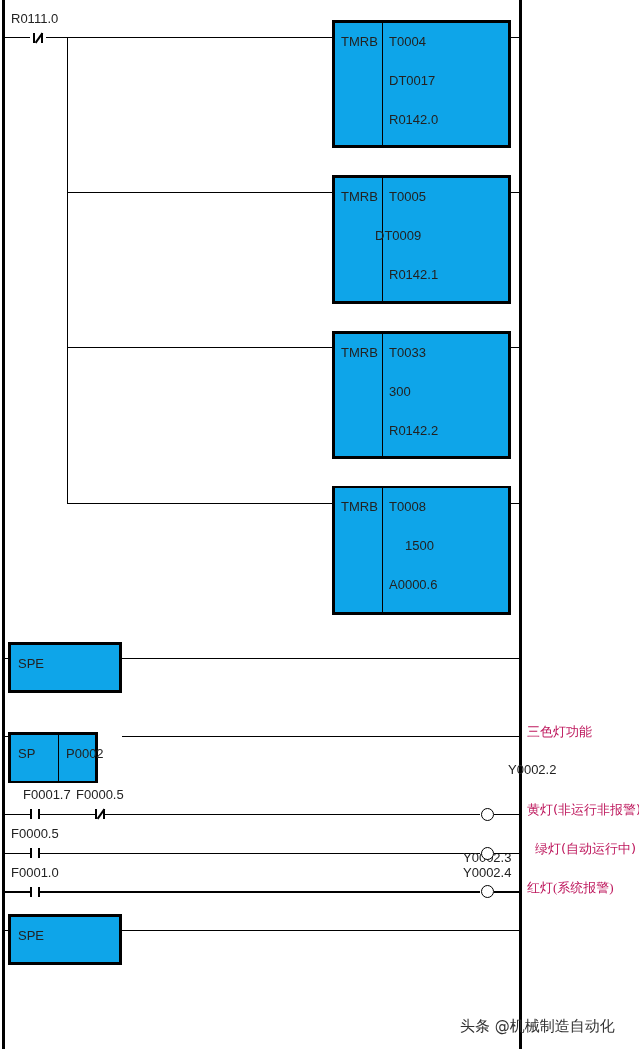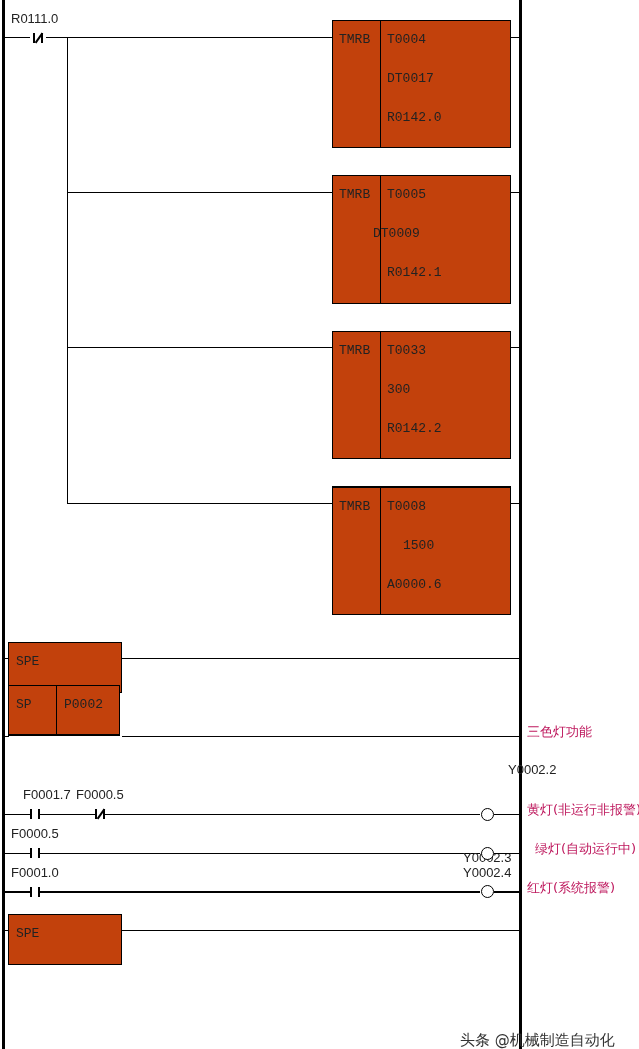--- a/index.html
+++ b/index.html
@@ -3,21 +3,21 @@
 <meta charset="utf-8">
 <style>
   html,body{margin:0;padding:0;background:#ffffff;}
   body{width:639px;height:1049px;position:relative;overflow:hidden;font-family:"Liberation Sans","DejaVu Sans",sans-serif;color:#222;}
   .abs{position:absolute;}
   .rail-l{left:2px;top:0;width:3px;height:1049px;background:#000;}
   .rail-r{left:519px;top:0;width:3px;height:1049px;background:#000;}
   .hl{position:absolute;height:1px;background:#000;}
   .hl.thick{height:2px;}
   .vl{position:absolute;width:1px;background:#000;}
-  .box{position:absolute;border:1px solid #000000;background:#c2410c;box-sizing:border-box;font-family:Liberation Mono, monospace;}
+  .box{position:absolute;border:3px solid #000000;background:#0ea5e9;box-sizing:border-box;}
   .box.top2{border-top-width:2px;}
   .box.bot2{border-bottom-width:2px;}
   .divider{position:absolute;top:0;bottom:0;width:1px;background:#000;}
   .txt{position:absolute;font-size:13px;line-height:15px;white-space:nowrap;color:#222;}
   .cn{position:absolute;font-size:13px;line-height:15px;white-space:nowrap;color:#be185d;font-family:"DejaVu Sans",sans-serif;}
   .coil{position:absolute;width:13px;height:13px;border:1.5px solid #000;border-radius:50%;background:#fff;box-sizing:border-box;}
   .contact{position:absolute;width:18px;height:10px;}
   .contact .a,.contact .b{position:absolute;top:0;width:2px;height:10px;background:#000;}
   .contact .a{left:3px;} .contact .b{left:11px;}
   .contact .gap{position:absolute;left:5px;top:4px;width:6px;height:3px;background:#fff;}
@@ -81,21 +81,21 @@
   <div class="hl" style="left:511px;top:503px;width:9px;"></div>
 </div>
 
 <div class="hl" style="left:4px;top:658px;width:5px;"></div>
 <div class="box" style="left:8px;top:642px;width:114px;height:51px;">
   <span class="txt" style="left:7px;top:11px;">SPE</span>
 </div>
 <div class="hl" style="left:122px;top:658px;width:398px;"></div>
 
 <div class="hl" style="left:4px;top:736px;width:5px;"></div>
-<div class="box bot2" style="left:8px;top:685px;width:112px;height:51px;">
+<div class="box bot2" style="left:8px;top:732px;width:90px;height:51px;">
   <div class="divider" style="left:47px;"></div>
   <span class="txt" style="left:7px;top:11px;">SP</span>
   <span class="txt" style="left:55px;top:11px;">P0002</span>
 </div>
 <div class="hl" style="left:122px;top:736px;width:398px;"></div>
 <span class="cn" style="left:527px;top:724px;">三色灯功能</span>
 
 <span class="txt" style="left:11px;top:787px;margin-left:12px;">F0001.7</span>
 <span class="txt" style="left:76px;top:787px;">F0000.5</span>
 <div class="hl" style="left:4px;top:814px;width:476px;"></div>
@@ -130,21 +130,21 @@
 <span class="txt" style="left:11px;top:865px;">F0001.0</span>
 <div class="hl thick" style="left:4px;top:891px;width:476px;"></div>
 <div class="contact" style="left:27px;top:887px;">
     <span class="gap"></span>
     <span class="a"></span>
     <span class="b"></span>
   </div>
 <span class="txt" style="left:463px;top:865px;">Y0002.4</span>
 <div class="coil" style="left:481px;top:885px;"></div>
 <div class="hl thick" style="left:494px;top:891px;width:26px;"></div>
-<span class="cn" style="left:527px;top:880px;">红灯(系统报警)</span>
+<span class="cn" style="left:527px;top:880px;font-family:Liberation Serif, serif;">红灯(系统报警)</span>
 
 <div class="hl" style="left:4px;top:930px;width:5px;"></div>
 <div class="box" style="left:8px;top:914px;width:114px;height:51px;">
   <span class="txt" style="left:7px;top:11px;">SPE</span>
 </div>
 <div class="hl" style="left:122px;top:930px;width:398px;"></div>
 
-<span class="watermark" style="left:460px;top:1017px;margin-top:14px;">头条 @机械制造自动化</span>
+<span class="watermark" style="left:460px;top:1017px;">头条 @机械制造自动化</span>
 
 </body></html>

